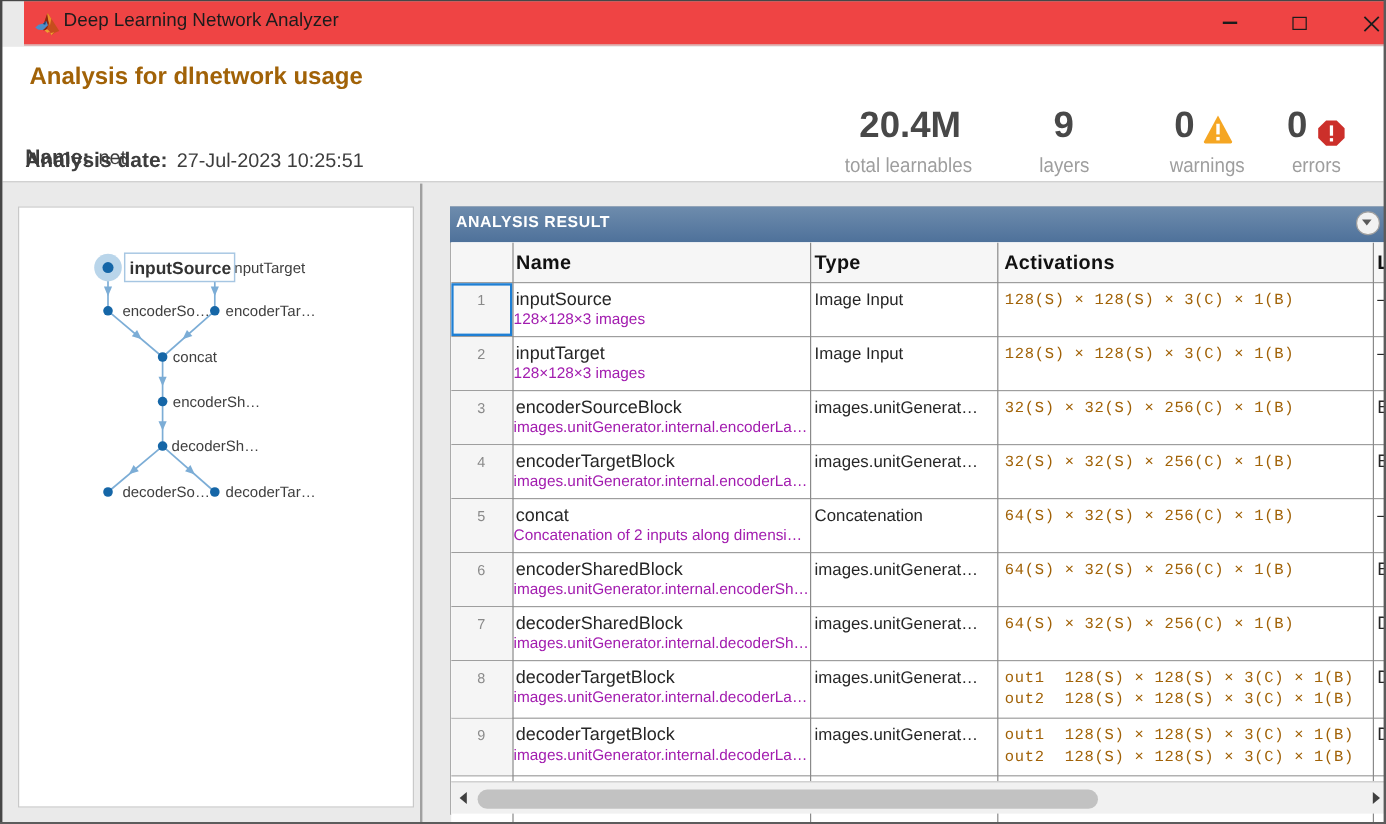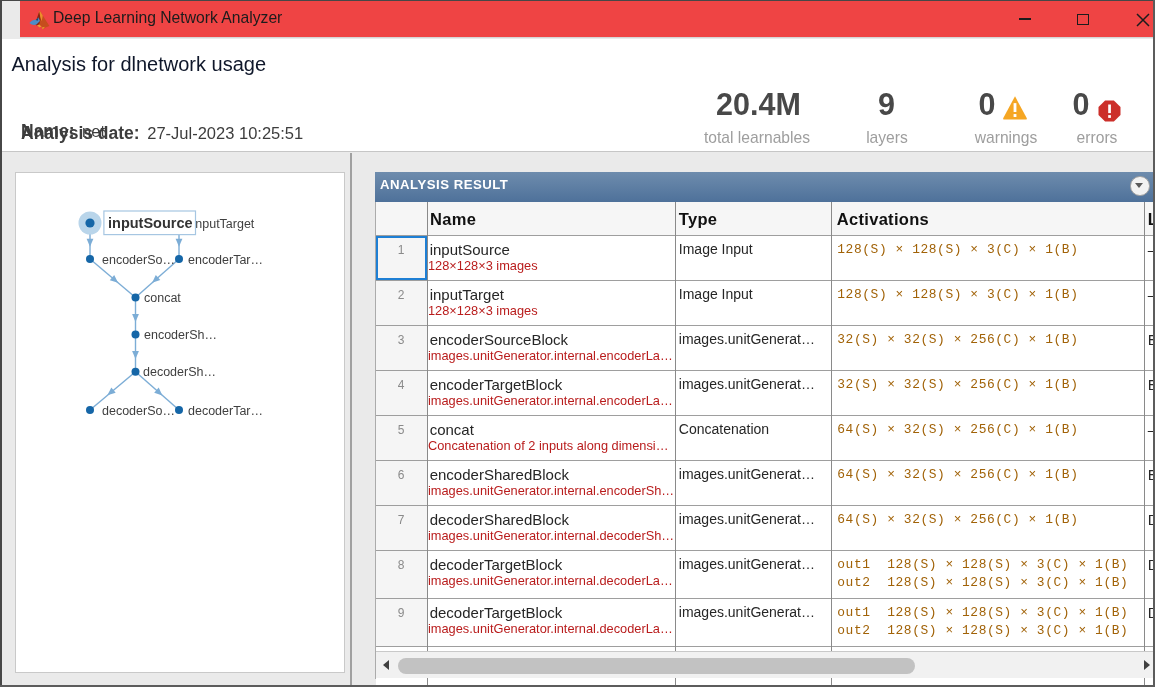--- a/index.html
+++ b/index.html
@@ -13,21 +13,21 @@
   #frame-bottom { position:absolute; left:0; top:684.5px; width:1155px; height:2.5px; background:#5c5c5c; }
 
   
   #titlebar { position:absolute; left:1.5px; top:1px; width:1151px; height:36.5px; background:#ef4444; border-bottom:1px solid #d6d6d6;margin-left:18px; }
   #titletext { position:absolute; left:33.5px; top:0; height:36.5px; line-height:34.5px; font-size:15.7px; color:#1c1c1c; }
   #btn-min { position:absolute; left:999.5px; top:17.3px; width:12px; height:1.6px; background:#1c1c1c; }
   #btn-max { position:absolute; left:1057.5px; top:12.5px; width:12px; height:11.5px; border:1.4px solid #1c1c1c; }
 
   
   #header { position:absolute; left:1.5px; top:38.5px; width:1151px; height:113.5px; background:#ffffff; border-bottom:1px solid #c6c6c6; }
-  #h1 { position:absolute; left:10px; top:14.5px; font-size:20px; font-weight:normal; color:#0f172a; }
+  #h1 { position:absolute; left:23px; top:14.5px; font-size:20px; font-weight:bold; color:#a16207; }
   #nameline { position:absolute; left:19.5px; top:50.5px; font-size:17.5px; font-weight:bold; color:#3d3d3d;margin-top:32px; }
   .val { font-size:16.5px; margin-left:3px; font-weight:normal; }
   #dateline { position:absolute; left:19.5px; top:84.5px; font-size:17.5px; font-weight:bold; color:#3d3d3d; }
   .statnum { position:absolute; top:48px; font-size:30.5px; font-weight:bold; color:#484848; width:200px; text-align:center; }
   .statlbl { position:absolute; top:89px; font-size:17px; color:#9e9e9e; width:200px; text-align:center; transform:scaleX(0.92); }
 
   
   #lpanel { position:absolute; left:14.5px; top:171.5px; width:330.5px; height:501.5px; background:#ffffff; border:1px solid #c9c9c9; }
   #splitter { position:absolute; left:349.5px; top:152.5px; width:2px; height:532px; background:#a0a0a0; }
 
@@ -42,21 +42,21 @@
   #tbl { position:absolute; left:0; top:29.0px; width:781.0px; height:514px; overflow:hidden; background:#fff; }
   #thead { position:absolute; left:0; top:0; width:100%; height:34.8px; background:#f6f6f6; border-bottom:1px solid #9e9e9e; }
   .hcell { position:absolute; top:0; height:34.8px; line-height:34.8px; font-size:16.5px; letter-spacing:0.3px; font-weight:bold; color:#111; }
   
   .vline { position:absolute; top:0; width:1px; height:100%; background:#8a8a8a; }
   .row { position:absolute; left:0; width:100%; border-bottom:1px solid #9e9e9e; }
   .numcell { position:absolute; left:0; top:0; width:51.0px; height:100%; background:#f5f5f5; }
   .num { position:absolute; left:0; top:7px; width:51.0px; text-align:center; font-size:12px; color:#8a8a8a; }
   .selbox { position:absolute; left:0; top:0; right:0; bottom:0; border:2px solid #1e7fd4; }
   .name { position:absolute; left:54.2px; top:5px; font-size:15px; color:#262626; }
-  .desc { position:absolute; left:52.5px; top:22px; font-size:12.8px; color:#b91c1c; width:246.8px; white-space:nowrap; overflow:hidden; }
+  .desc { position:absolute; left:52.5px; top:22px; font-size:12.8px; color:#a21caf; width:246.8px; white-space:nowrap; overflow:hidden; }
   .typ { position:absolute; left:303.3px; top:5px; font-size:14px; color:#262626; }
   .act { position:absolute; left:461.8px; font-size:12.9px; letter-spacing:0.58px; font-family:"Liberation Mono", monospace; color:#a16207; white-space:pre; }
   .lrn { position:absolute; left:772.3px; top:5px; font-size:15px; color:#262626; }
 
   
   #hscroll { position:absolute; left:0; top:478.2px; width:100%; height:27.8px; background:#f1f1f1; border-top:1px solid #c9c9c9; }
   #sb-thumb { position:absolute; left:22.5px; top:6.5px; width:517px; height:15.5px; background:#c2c2c2; border-radius:8px; }
   .sb-arrow { position:absolute; top:8.6px; width:0; height:0; }
   #sb-left { left:7px; border-top:5.2px solid transparent; border-bottom:5.2px solid transparent; border-right:6px solid #404040; }
   #sb-right { right:7px; border-top:5.2px solid transparent; border-bottom:5.2px solid transparent; border-left:6px solid #404040; }

